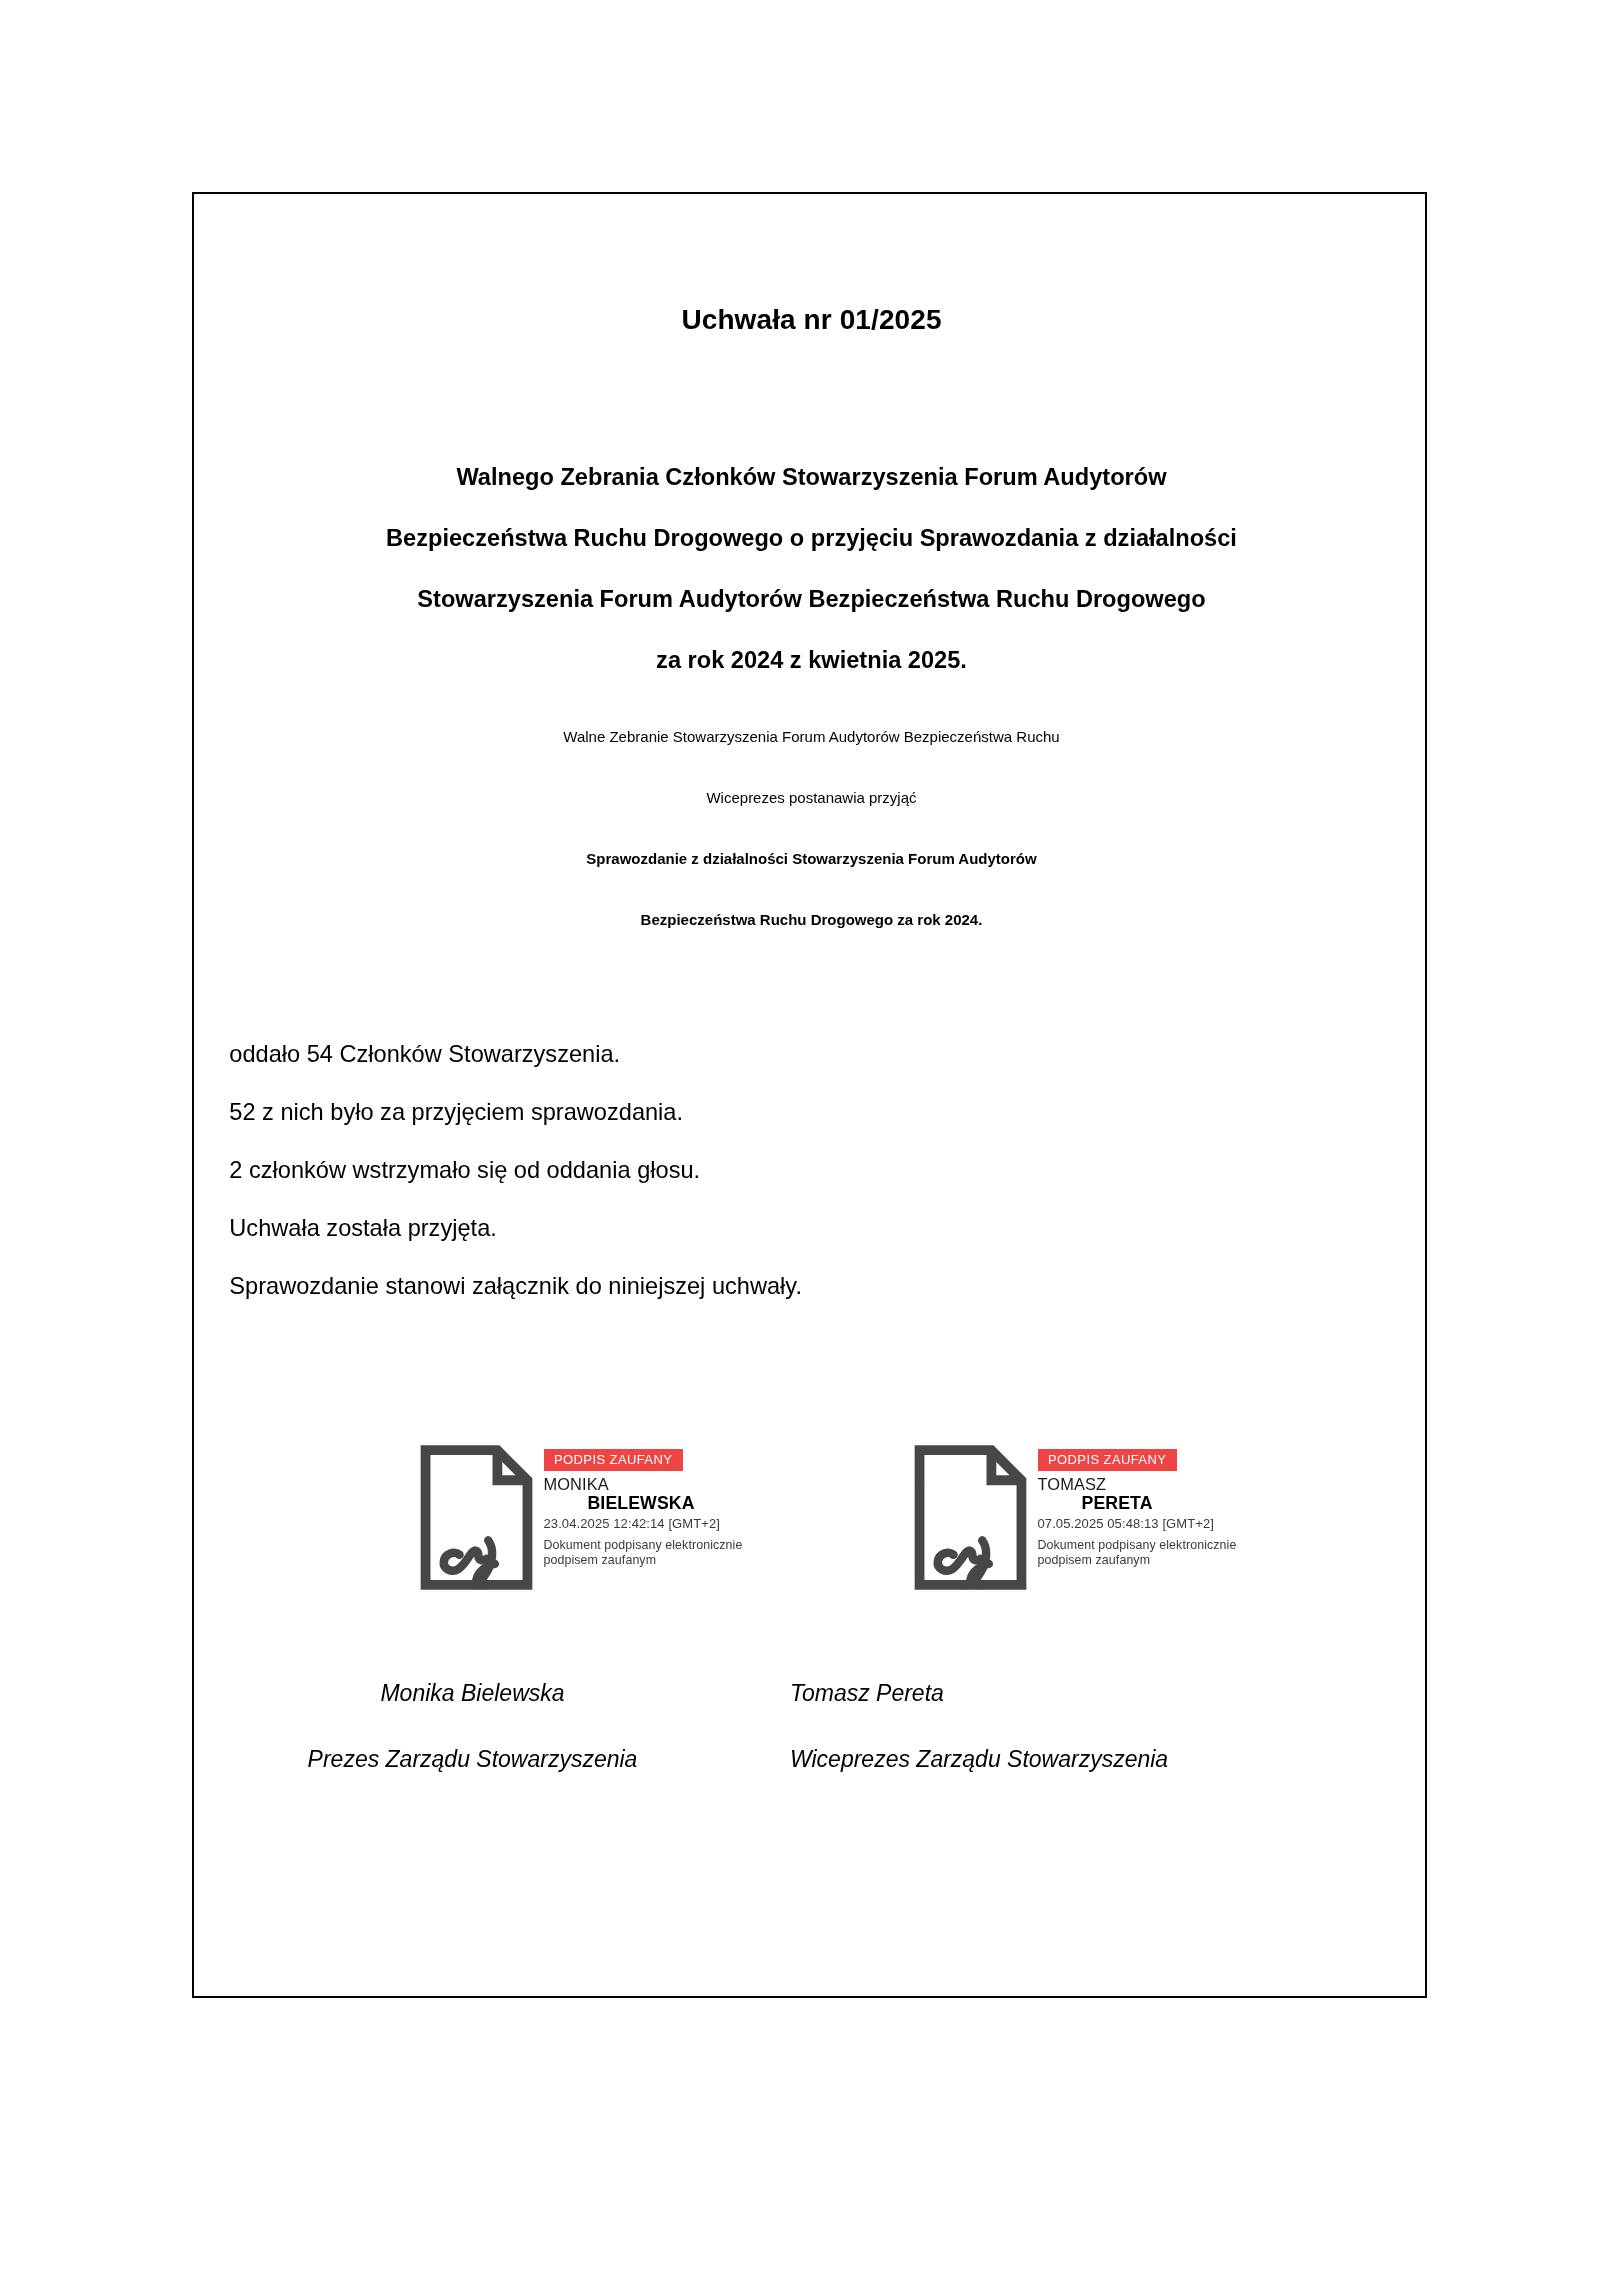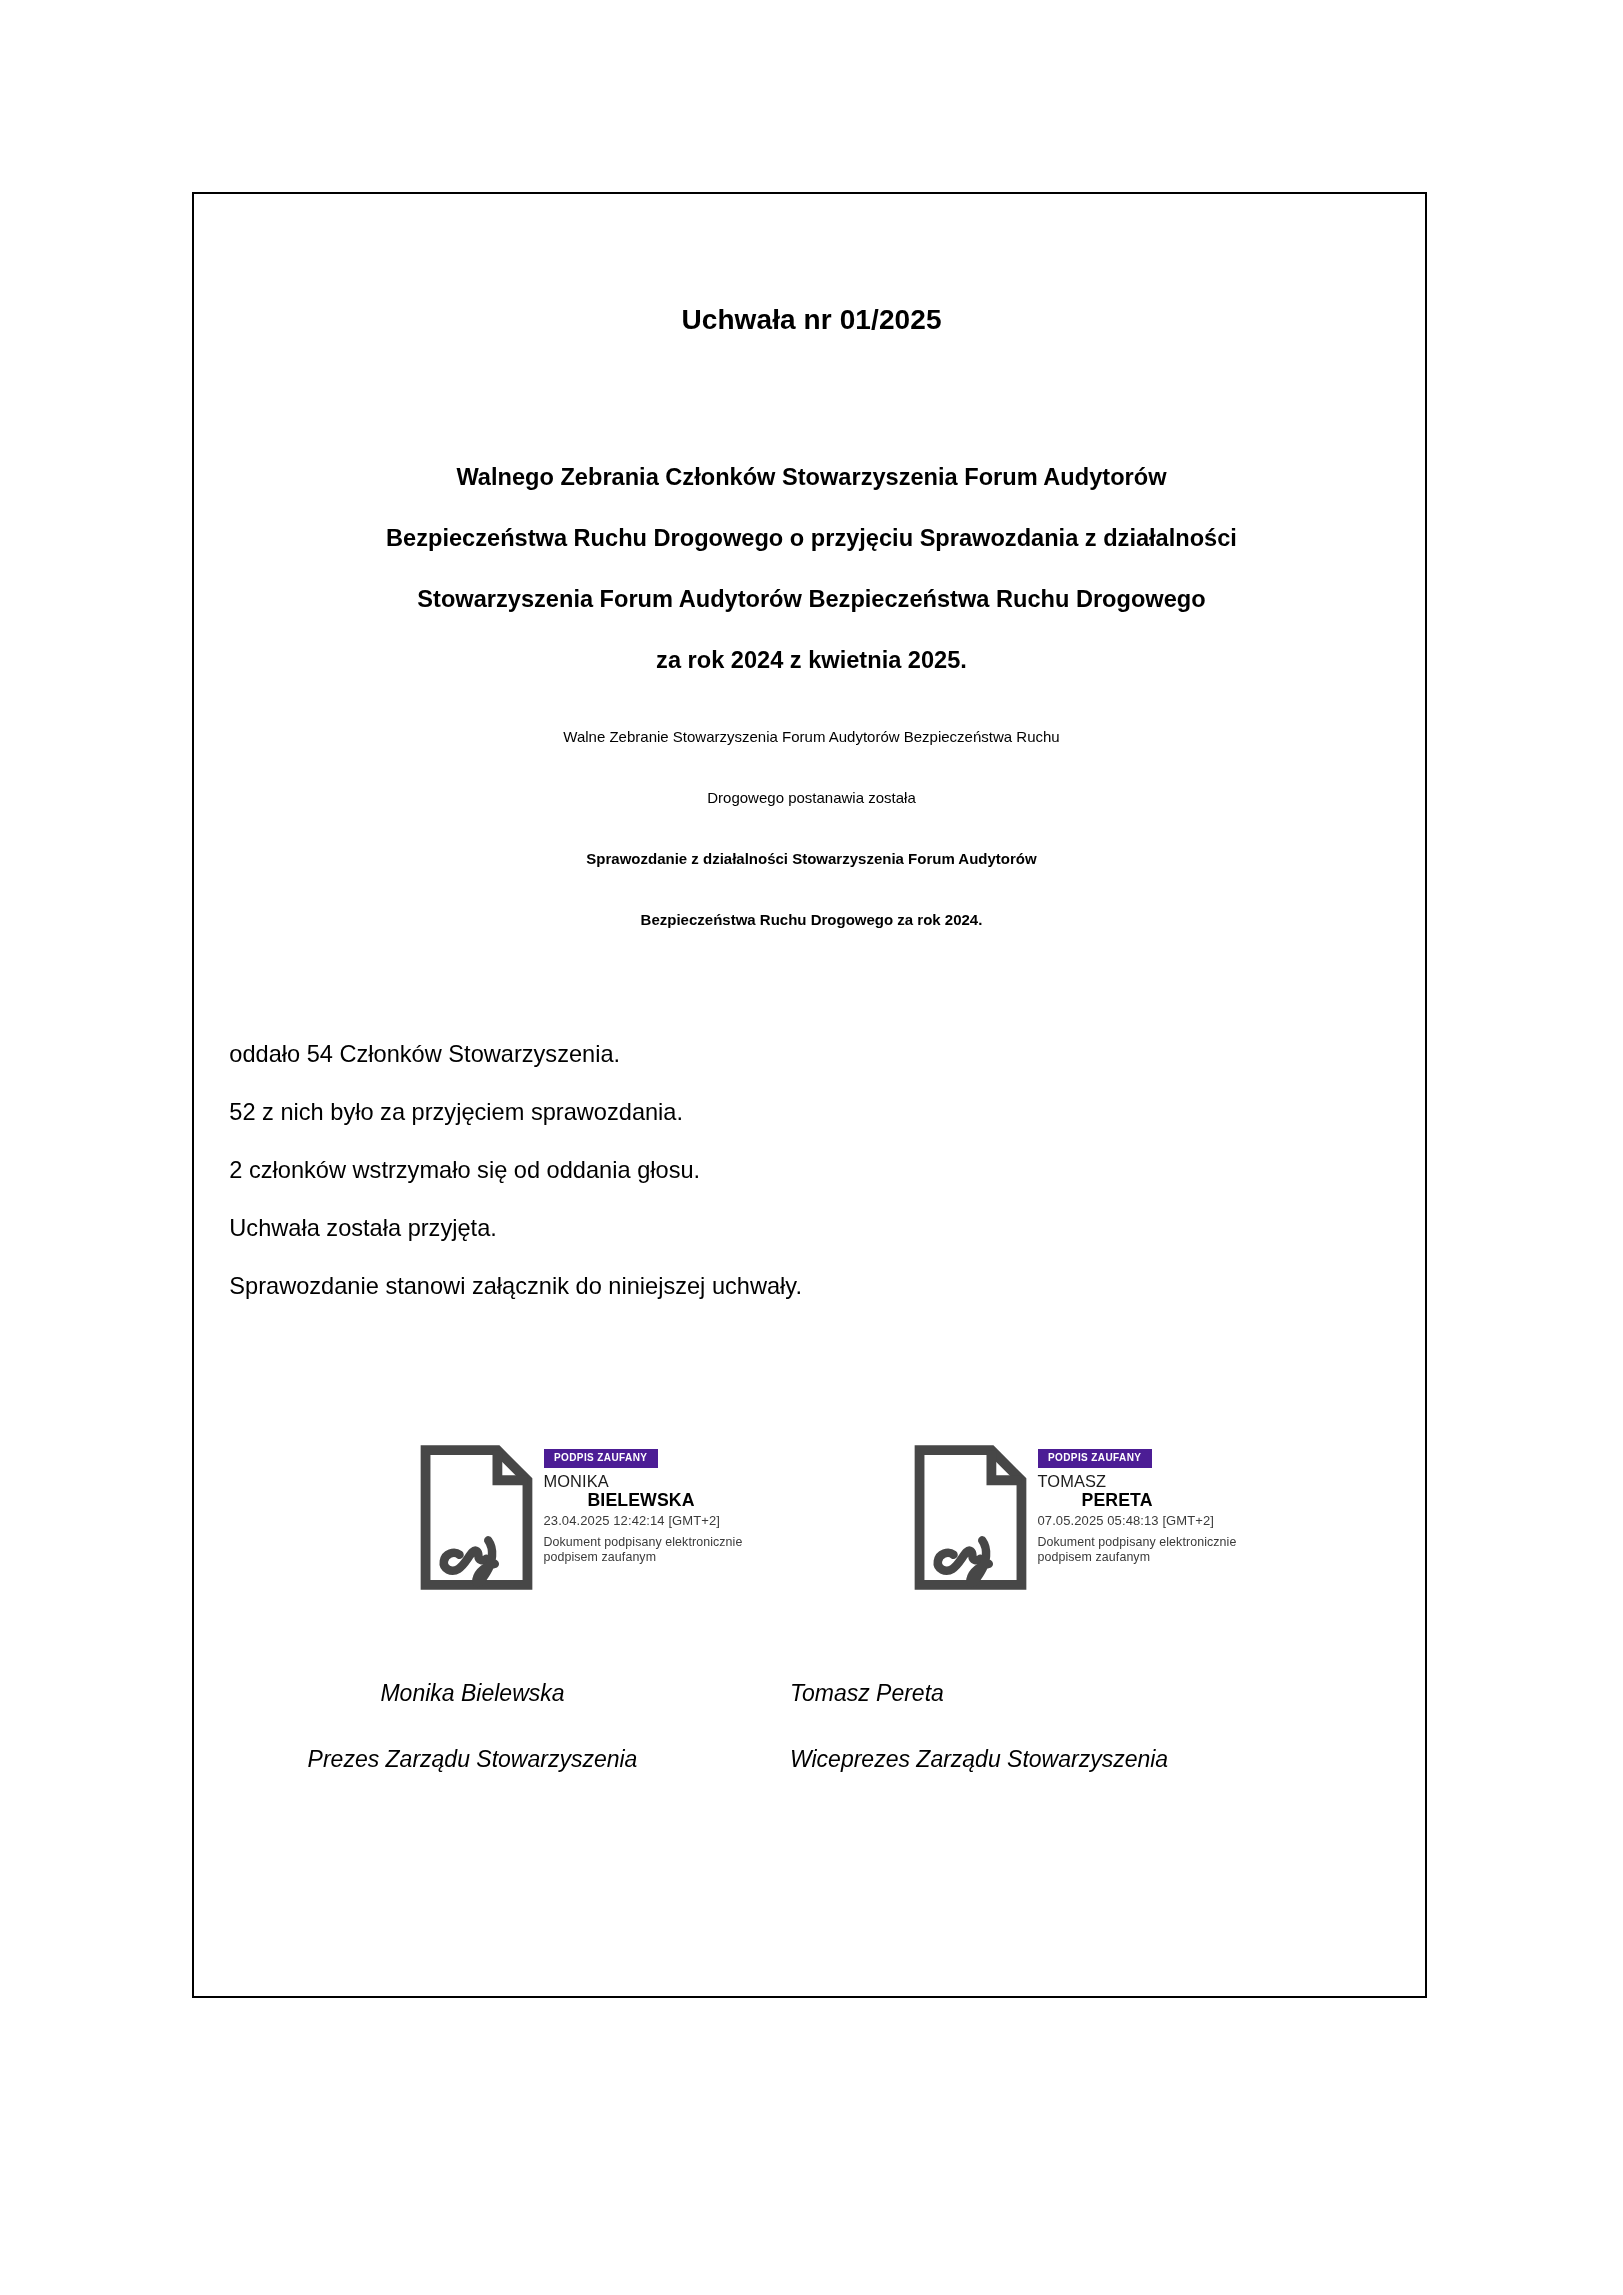--- a/index.html
+++ b/index.html
@@ -113,24 +113,24 @@
     height: 145px;
     flex: 0 0 auto;
   }
   .stamp-icon svg { display: block; width: 113px; height: 145px; }
 
   .stamp-text {
     padding-top: 3.9px;
   }
   .stamp-badge {
     display: inline-block;
-    background: #4c1d95;
+    background: #ef4444;
     color: #ffffff;
-    font-size: 10px;
-    font-weight: bold;
+    font-size: 13px;
+    font-weight: normal;
     letter-spacing: 0.4px;
     padding: 4.6px 10.5px 4.6px 10.5px;
     line-height: 1;
     white-space: nowrap;
   }
   .stamp-fname {
     font-size: 16.4px;
     color: #1b1b1b;
     line-height: 1.16;
     margin-top: 3.9px;
@@ -190,21 +190,21 @@
 
       <div class="subtitle-block">
         <span class="ln">Walnego Zebrania Członków Stowarzyszenia Forum Audytorów</span>
         <span class="ln">Bezpieczeństwa Ruchu Drogowego o przyjęciu Sprawozdania z działalności</span>
         <span class="ln">Stowarzyszenia Forum Audytorów Bezpieczeństwa Ruchu Drogowego</span>
         <span class="ln">za rok 2024 z kwietnia 2025.</span>
       </div>
 
       <div class="intro-block">
         <span class="ln">Walne Zebranie Stowarzyszenia Forum Audytorów Bezpieczeństwa Ruchu</span>
-        <span class="ln">Drogowego postanawia została</span>
+        <span class="ln">Wiceprezes postanawia przyjąć</span>
         <span class="ln b">Sprawozdanie z działalności  Stowarzyszenia Forum Audytorów</span>
         <span class="ln b">Bezpieczeństwa Ruchu Drogowego za rok 2024.</span>
       </div>
 
       <div class="body-block">
         <span class="ln">oddało 54 Członków Stowarzyszenia.</span>
         <span class="ln">52 z nich było za przyjęciem sprawozdania.</span>
         <span class="ln">2 członków wstrzymało się od oddania głosu.</span>
         <span class="ln">Uchwała została przyjęta.</span>
         <span class="ln">Sprawozdanie stanowi załącznik do niniejszej uchwały.</span>

